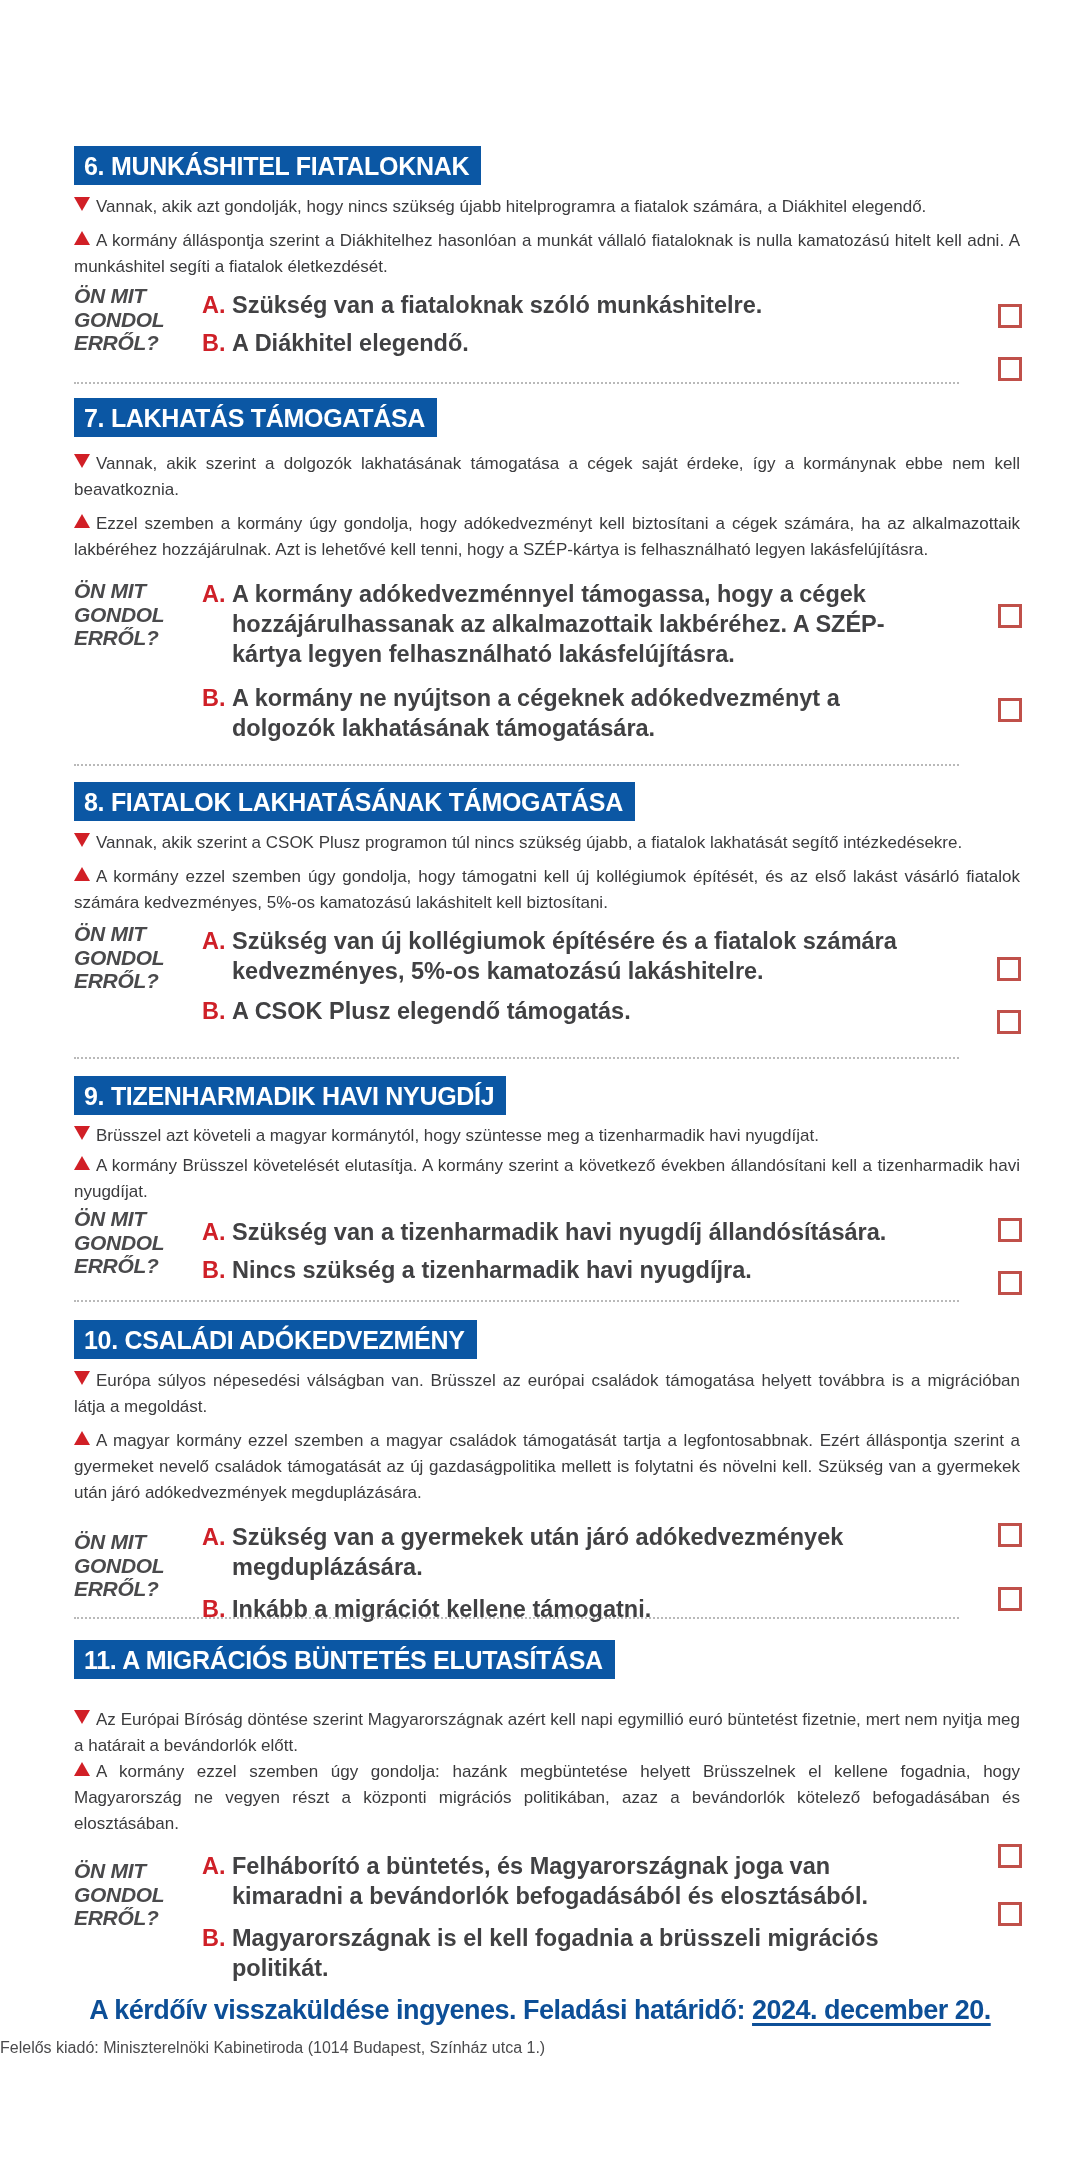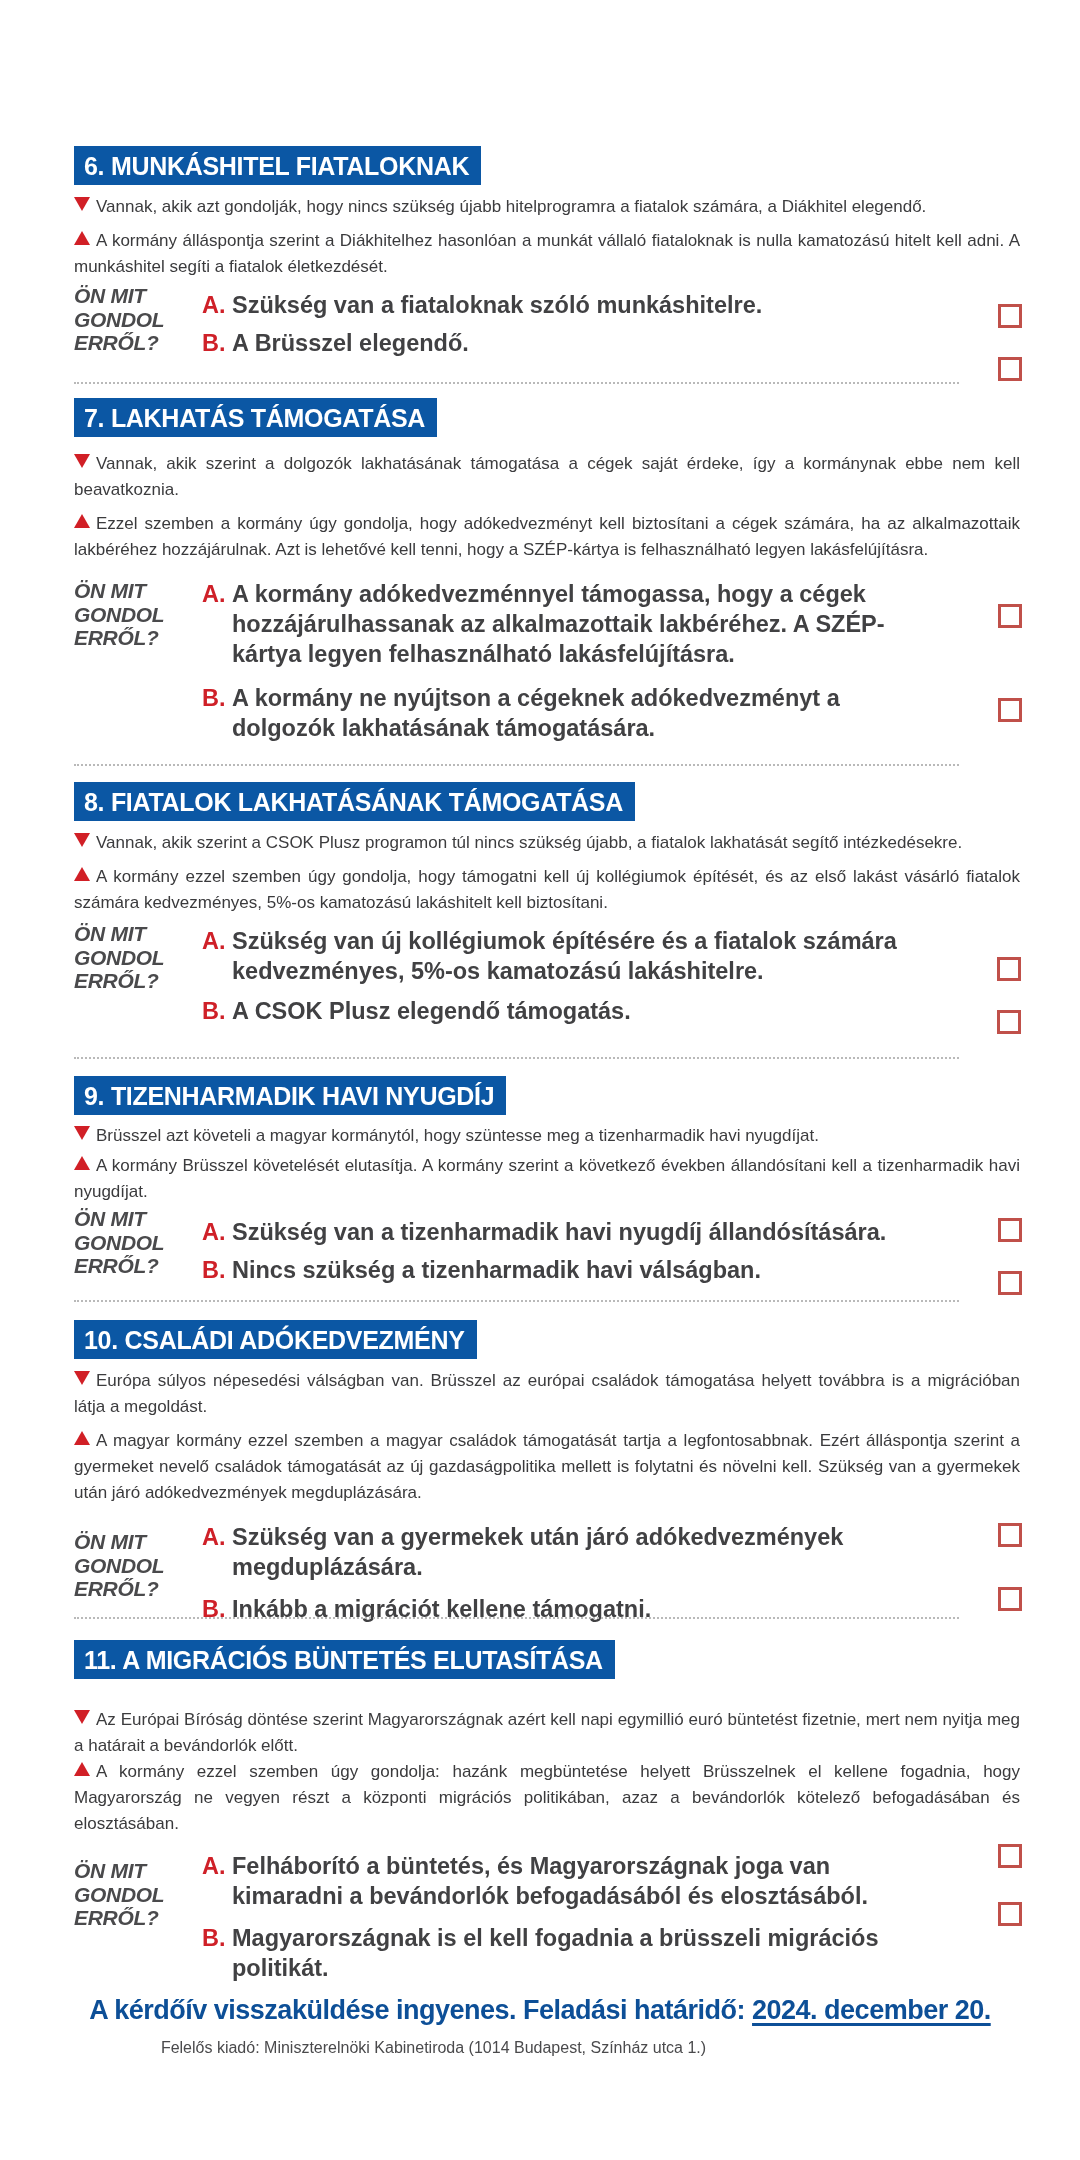--- a/index.html
+++ b/index.html
@@ -37,42 +37,42 @@
     position: absolute; left: 924px; width: 18px; height: 18px;
     border: 3px solid #c0504a; background: #ffffff; cursor: pointer;
   }
   .divider { position: absolute; left: 74px; width: 885px; border-top: 2px dotted #b9b9b9; height: 0; }
   .footer-main {
     position: absolute; left: 0; width: 1080px; top: 1995px; text-align: center;
     font-size: 27px; font-weight: 700; color: #0d4f97; letter-spacing: -0.5px;
   }
   .footer-main .date { text-decoration: underline; text-decoration-thickness: 3px; text-underline-offset: 4px; }
   .footer-sub {
-    position: absolute; left: 0; width: 867px; top: 2039px; text-align: center;
+    position: absolute; left: 0; width: 867px; top: 2039px; text-align: left;
     font-size: 16px; color: #4a4a4c;
   }
 </style>
 </head>
 <body>
 
 <div class="page">
 
   <div class="section" style="top:146px;">
     <div class="hdr">6. MUNKÁSHITEL FIATALOKNAK</div>
     <div class="para"><span class="tri tri-down"></span><span>Vannak, akik azt gondolják, hogy nincs szükség újabb hitelprogramra a fiatalok számára, a Diákhitel elegendő.</span></div>
     <div class="para gov" style="margin-top:8px;"><span class="tri tri-up"></span><span>A kormány álláspontja szerint a Diákhitelhez hasonlóan a munkát vállaló fiataloknak is nulla kamatozású hitelt kell adni. A munkáshitel segíti a fiatalok életkezdését.</span></div>
     <div class="qblock" style="margin-top:4px;">
       <div class="ask">
           <div>ÖN MIT</div>
           <div>GONDOL</div>
           <div>ERRŐL?</div>
         </div>
       <div class="options" style="padding-top:6px;">
         <div class="opt"><span class="lt">A.</span><span>Szükség van a fiataloknak szóló munkáshitelre.</span></div>
-        <div class="opt"><span class="lt">B.</span><span>A Brüsszel elegendő.</span></div>
+        <div class="opt"><span class="lt">B.</span><span>A Diákhitel elegendő.</span></div>
       </div>
     </div>
   </div>
   <div class="cb" style="left:998px; top:304px;"></div>
   <div class="cb" style="left:998px; top:357px;"></div>
   <div class="divider" style="top:382px;"></div>
 
   <div class="section" style="top:398px;">
     <div class="hdr">7. LAKHATÁS TÁMOGATÁSA</div>
     <div class="para" style="margin-top:14px;"><span class="tri tri-down"></span><span>Vannak, akik szerint a dolgozók lakhatásának támogatása a cégek saját érdeke, így a kormánynak ebbe nem kell beavatkoznia.</span></div>
@@ -118,21 +118,21 @@
     <div class="para" style="margin-top:8px;"><span class="tri tri-down"></span><span>Brüsszel azt követeli a magyar kormánytól, hogy szüntesse meg a tizenharmadik havi nyugdíjat.</span></div>
     <div class="para gov" style="margin-top:4px;"><span class="tri tri-up"></span><span>A kormány Brüsszel követelését elutasítja. A kormány szerint a következő években állandósítani kell a tizenharmadik havi nyugdíjat.</span></div>
     <div class="qblock" style="margin-top:2px;">
       <div class="ask">
           <div>ÖN MIT</div>
           <div>GONDOL</div>
           <div>ERRŐL?</div>
         </div>
       <div class="options" style="padding-top:10px;">
         <div class="opt"><span class="lt">A.</span><span>Szükség van a tizenharmadik havi nyugdíj állandósítására.</span></div>
-        <div class="opt"><span class="lt">B.</span><span>Nincs szükség a tizenharmadik havi válságban.</span></div>
+        <div class="opt"><span class="lt">B.</span><span>Nincs szükség a tizenharmadik havi nyugdíjra.</span></div>
       </div>
     </div>
   </div>
   <div class="cb" style="left:998px; top:1218px;"></div>
   <div class="cb" style="left:998px; top:1271px;"></div>
   <div class="divider" style="top:1300px;"></div>
 
   <div class="section" style="top:1320px;">
     <div class="hdr">10. CSALÁDI ADÓKEDVEZMÉNY</div>
     <div class="para"><span class="tri tri-down"></span><span>Európa súlyos népesedési válságban van. Brüsszel az európai családok támogatása helyett továbbra is a migrációban látja a megoldást.</span></div>

